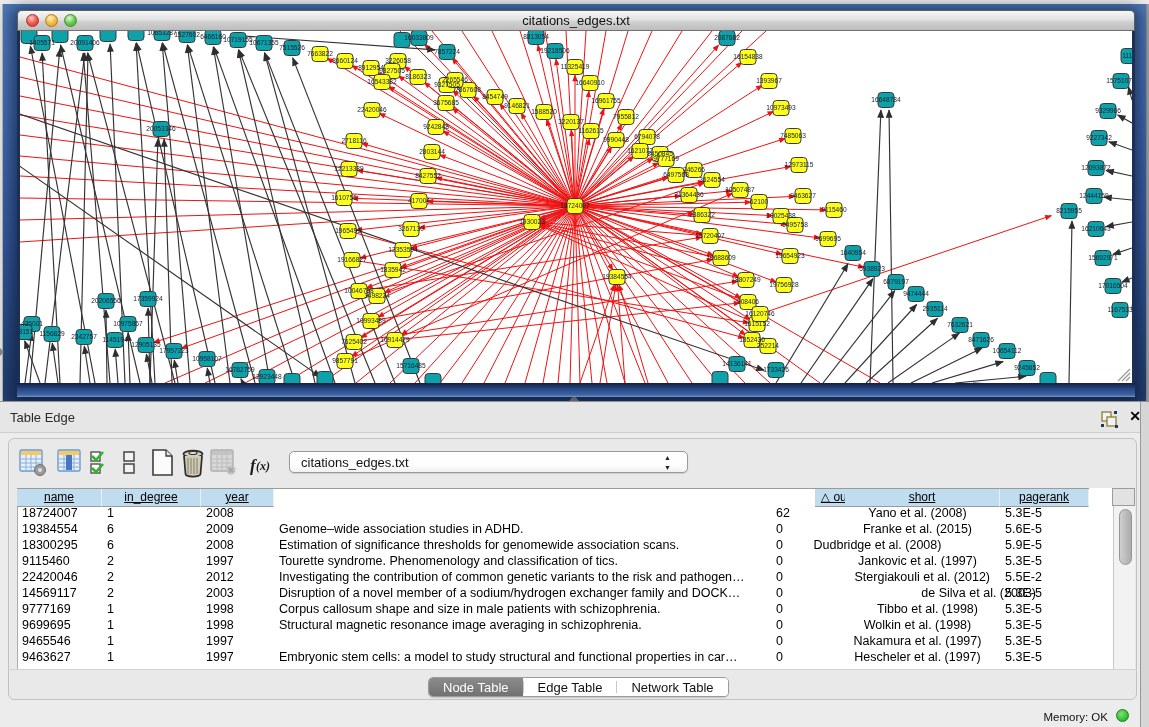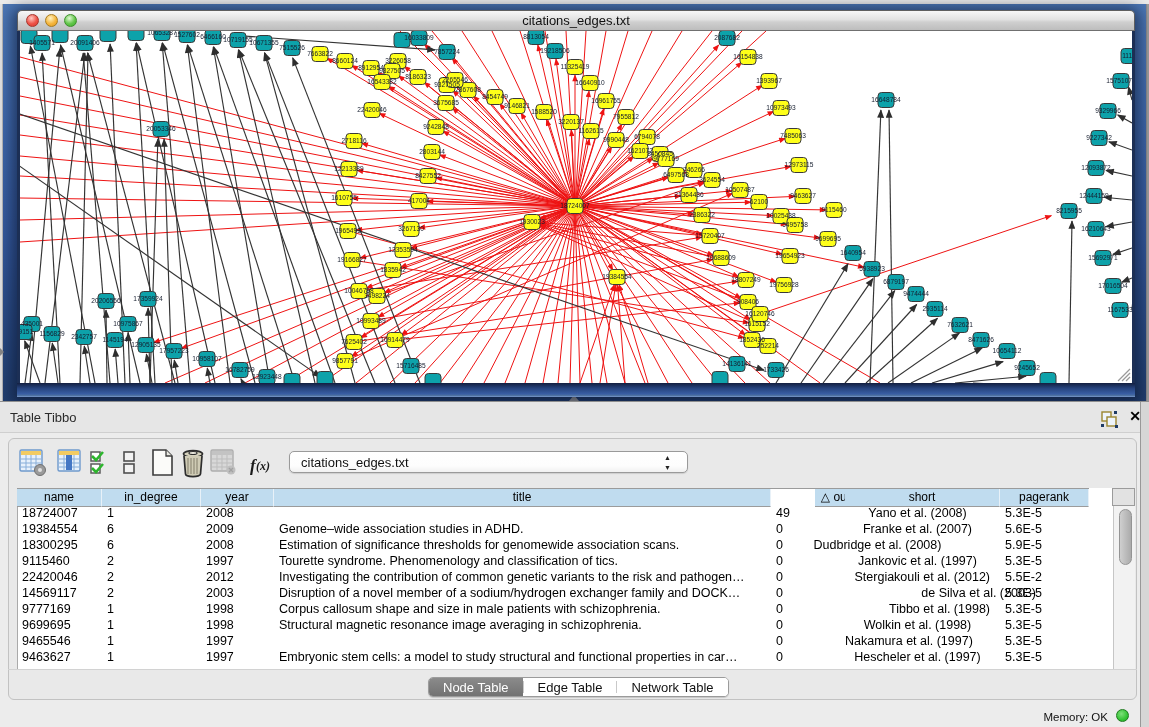--- a/index.html
+++ b/index.html
@@ -37,21 +37,21 @@
 #tp-title span.t { position:absolute; left:10px; top:8px; font-size:13px; color:#2b2b2b; }
 #redge { left:1140px; top:0px; width:9px; height:326px; background:#d6d6d6; border-left:1px solid #989898; }
 #roundbox { left:8px; top:36px; width:1129px; height:262px; border:1px solid #c2c2c2; border-radius:6px; background:#e9e9e9; }
 #combo { left:289px; top:49px; width:399px; height:22px; background:linear-gradient(180deg,#ffffff 0%,#fdfdfd 70%,#f1f1f1 100%); border:1px solid #9a9a9a; border-radius:5px; box-shadow:0 1px 1px rgba(0,0,0,.12); }
 #combo span.cl { position:absolute; left:11px; top:3px; font-size:13px; color:#111; }
 #combo .stepper { position:absolute; right:16px; top:1px; font-size:7px; color:#222; line-height:10px; text-align:center; }
 
 
 #tableview { left:17px; top:86px; width:1118px; height:182px; background:#fff; border-left:1px solid #aaa; border-right:1px solid #aaa; border-bottom:1px solid #aaa; }
 #thead { left:17px; top:86px; width:1072px; height:18px; background:#fff; border-top:1px solid #9b9b9b; }
-.hc { position:absolute; top:0; height:18px; background:#c0dcef; border-right:1px solid #e8f1f8; border-bottom:1px solid #9b9b9b; font-size:12px; color:#000; text-align:center; line-height:17px; }
+.hc { position:absolute; top:0; height:18px; background:#c0dcef; border-right:1px solid #e8f1f8; border-bottom:1px solid #9b9b9b; font-size:12px; color:#000; text-align:center; line-height:17px;text-decoration:underline; }
 #rows { left:17px; top:104px; width:1072px; }
 .row { position:absolute; height:16px; font-size:12.5px; color:#000; white-space:nowrap; }
 .row span { position:absolute; top:0; }
 #corner { left:1112px; top:86px; width:23px; height:18px; background:#e2e2e2; border:1px solid #9b9b9b; }
 #vscroll { left:1113px; top:104px; width:22px; height:164px; background:#f2f2f2; border-left:1px solid #c6c6c6; }
 #vthumb { left:5px; top:3px; width:13px; height:56px; border-radius:7px; background:linear-gradient(90deg,#cfcfcf,#ababab); border:1px solid #949494; }
 
 
 #tabband { left:8px; top:267px; width:1129px; height:31px; border-top:1px solid #d2d2d2; }
 #seg { left:420px; top:7px; height:20px; display:flex; border:1px solid #9b9b9b; border-radius:5px; overflow:hidden; background:#fff; box-shadow:0 1px 1px rgba(0,0,0,.15); }
@@ -575,21 +575,21 @@
             <line x1="1122" y1="381" x2="1130" y2="373"></line>
             <line x1="1126" y1="381" x2="1130" y2="377"></line>
           </g>
 </svg>
       </div>
     <div class="abs" id="winbottom"></div>
   </div>
 
   <div class="abs" id="tpanel">
     <div class="abs" id="tp-title">
-        <span class="t">Table Tibbo</span>
+        <span class="t">Table Edge</span>
       <svg class="abs" style="left:1101px;top:9px" width="20" height="18" viewBox="0 0 20 18">
 <rect x="1" y="1" width="9" height="9" fill="#eef4fb" stroke="#9a8530" stroke-width="1.4"></rect>
 <rect x="6" y="6" width="9" height="9" fill="#eef4fb" stroke="#9a8530" stroke-width="1.4"></rect>
 <rect x="13" y="0" width="3" height="3" fill="#1d3a66"></rect>
 <rect x="0" y="13" width="3" height="3" fill="#1d3a66"></rect>
 <rect x="14" y="14" width="3" height="3" fill="#1d3a66"></rect>
 </svg>
 <span class="abs" style="right:8px;top:6px;font-size:14px;font-weight:900;color:#000">✕</span>
     </div>
     <div class="abs" id="roundbox"></div>
@@ -649,41 +649,40 @@
 </svg>
     <div class="abs" id="combo">
         <span class="cl">citations_edges.txt</span>
         <span class="stepper">▲<br>▼</span>
       </div>
     <div class="abs" id="tableview"></div>
     <div class="abs" id="thead">
         <div class="hc" style="left:0px;width:85px">name</div>
 <div class="hc" style="left:85px;width:99px">in_degree</div>
 <div class="hc" style="left:184px;width:73px">year</div>
-<div class="hc" style="left:257px;width:497px">title</div>
 <div class="hc" style="left:798px;width:74px">△ out_de…</div>
 <div class="hc" style="left:828px;width:155px">short</div>
 <div class="hc" style="left:983px;width:89px">pagerank</div>
       </div>
     <div class="abs" id="rows">
         <div class="row" style="top:0px;width:1072px">
 <span style="left:5px">18724007</span>
 <span style="left:90px">1</span>
 <span style="left:189px">2008</span>
-<span style="left:759px">49</span>
+<span style="left:759px">62</span>
 <span style="left:828px;width:145px;text-align:center">Yano et al. (2008)</span>
 <span style="left:988px">5.3E-5</span>
 </div>
 <div class="row" style="top:16px;width:1072px">
 <span style="left:5px">19384554</span>
 <span style="left:90px">6</span>
 <span style="left:189px">2009</span>
 <span style="left:262px">Genome–wide association studies in ADHD.</span>
 <span style="left:759px">0</span>
-<span style="left:828px;width:145px;text-align:center">Franke et al. (2007)</span>
+<span style="left:828px;width:145px;text-align:center">Franke et al. (2015)</span>
 <span style="left:988px">5.6E-5</span>
 </div>
 <div class="row" style="top:32px;width:1072px">
 <span style="left:5px">18300295</span>
 <span style="left:90px">6</span>
 <span style="left:189px">2008</span>
 <span style="left:262px">Estimation of significance thresholds for genomewide association scans.</span>
 <span style="left:759px">0</span>
 <span style="left:788px;width:145px;text-align:center">Dudbridge et al. (2008)</span>
 <span style="left:988px">5.9E-5</span>
@@ -714,38 +713,38 @@
 <span style="left:759px">0</span>
 <span style="left:874px;width:145px;text-align:right">de Silva et al. (2003)</span>
 <span style="left:988px">5.3E-5</span>
 </div>
 <div class="row" style="top:96px;width:1072px">
 <span style="left:5px">9777169</span>
 <span style="left:90px">1</span>
 <span style="left:189px">1998</span>
 <span style="left:262px">Corpus callosum shape and size in male patients with schizophrenia.</span>
 <span style="left:759px">0</span>
-<span style="left:828px;width:145px;text-align:right">Tibbo et al. (1998)</span>
+<span style="left:860px;width:145px;text-align:left">Tibbo et al. (1998)</span>
 <span style="left:988px">5.3E-5</span>
 </div>
 <div class="row" style="top:112px;width:1072px">
 <span style="left:5px">9699695</span>
 <span style="left:90px">1</span>
 <span style="left:189px">1998</span>
 <span style="left:262px">Structural magnetic resonance image averaging in schizophrenia.</span>
 <span style="left:759px">0</span>
 <span style="left:828px;width:145px;text-align:center">Wolkin et al. (1998)</span>
 <span style="left:988px">5.3E-5</span>
 </div>
 <div class="row" style="top:128px;width:1072px">
 <span style="left:5px">9465546</span>
 <span style="left:90px">1</span>
 <span style="left:189px">1997</span>
 <span style="left:759px">0</span>
-<span style="left:828px;width:145px;">Nakamura et al. (1997)</span>
+<span style="left:828px;width:145px;text-align:center">Nakamura et al. (1997)</span>
 <span style="left:988px">5.3E-5</span>
 </div>
 <div class="row" style="top:144px;width:1072px">
 <span style="left:5px">9463627</span>
 <span style="left:90px">1</span>
 <span style="left:189px">1997</span>
 <span style="left:262px">Embryonic stem cells: a model to study structural and functional properties in car…</span>
 <span style="left:759px">0</span>
 <span style="left:828px;width:145px;text-align:center">Hescheler et al. (1997)</span>
 <span style="left:988px">5.3E-5</span>

